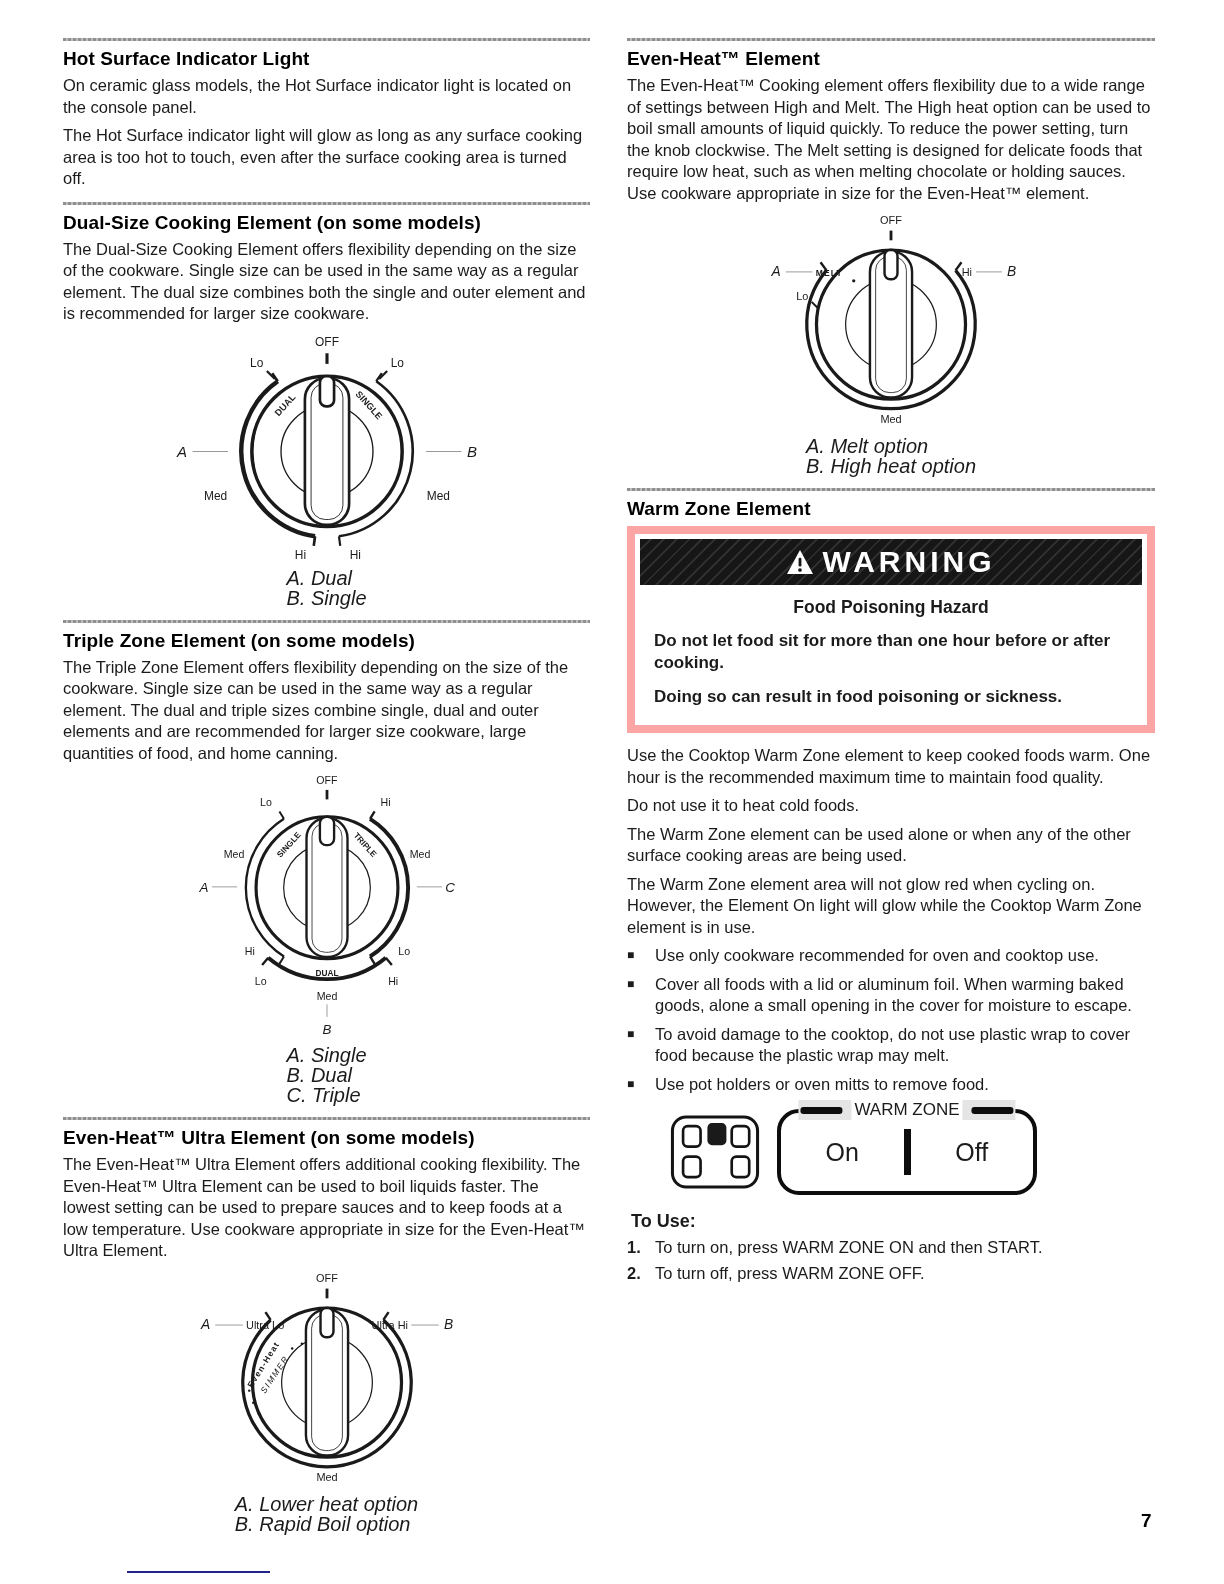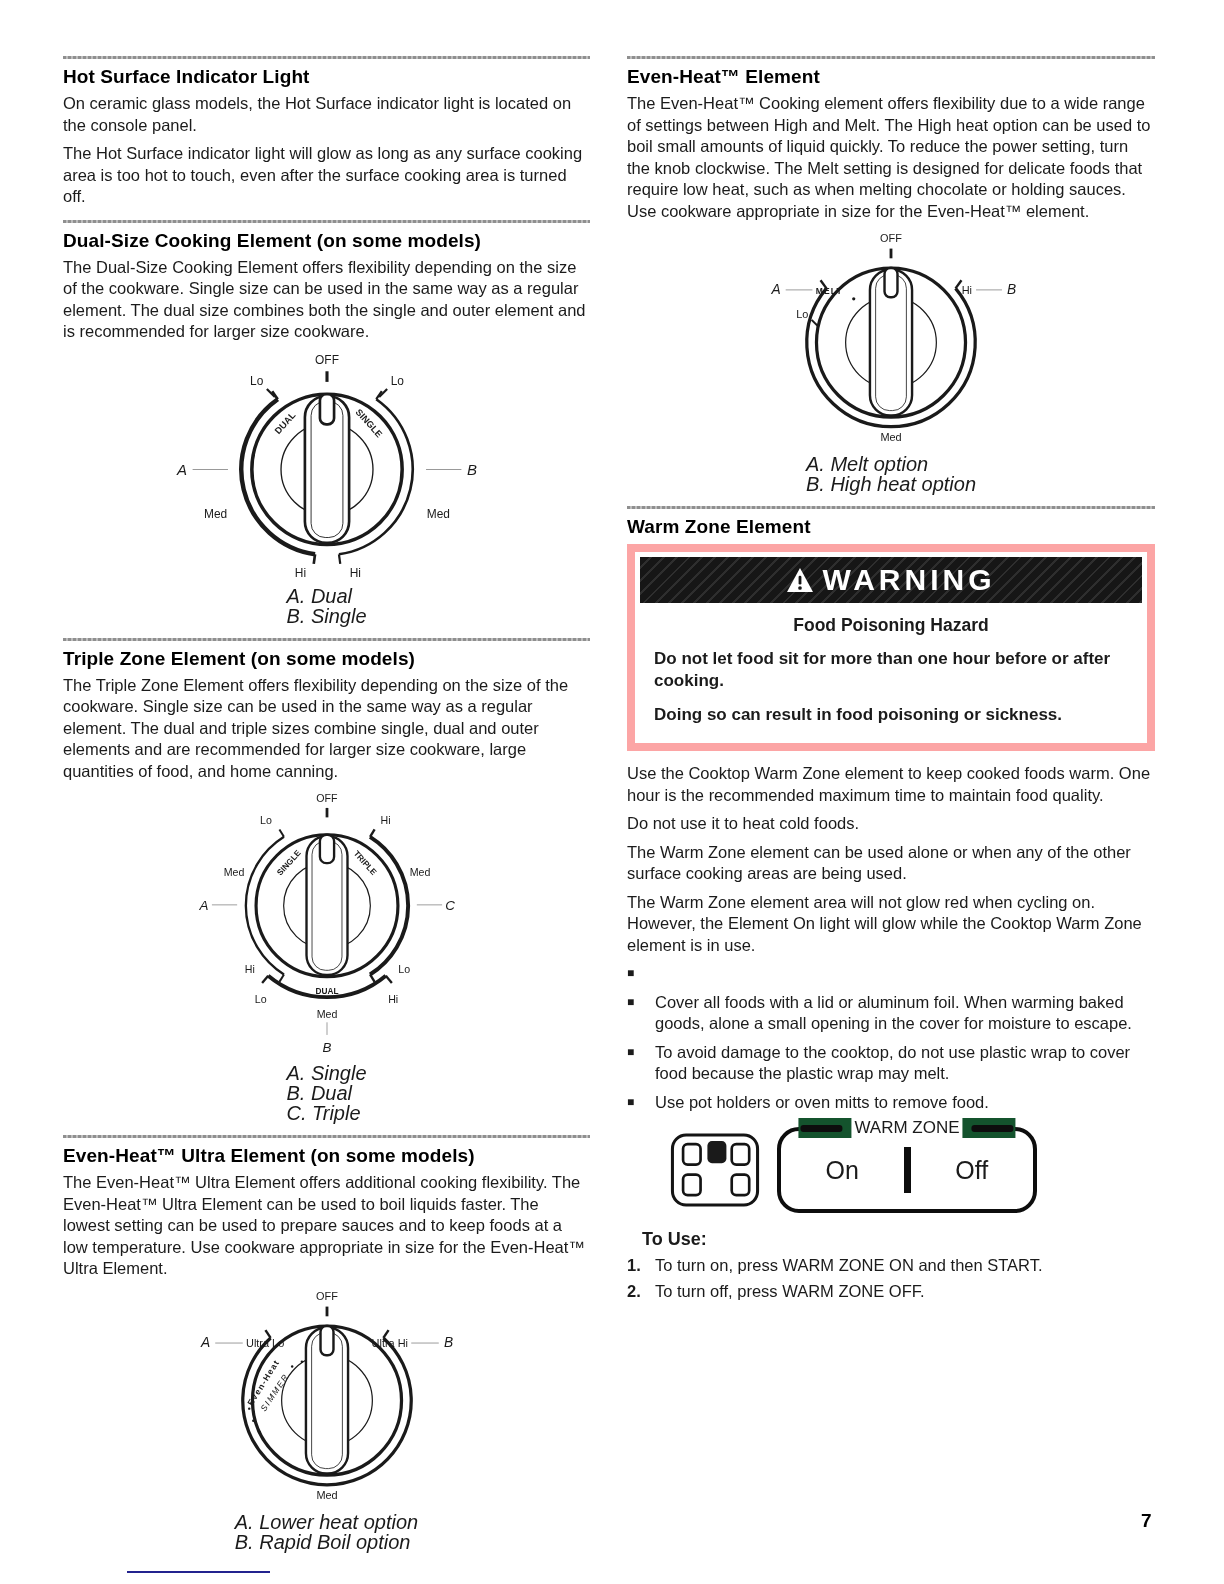--- a/index.html
+++ b/index.html
@@ -1,17 +1,17 @@
 <!DOCTYPE html>
 <html><head>
 <meta charset="utf-8">
 <style>
   html,body{margin:0;padding:0;background:#fff;}
   body{width:1224px;height:1584px;position:relative;font-family:"Liberation Sans","DejaVu Sans",sans-serif;color:#1b1b1b;overflow:hidden;}
-  .page{display:flex;padding:56px 69px 0 63px;gap:37px;}
+  .page{display:flex;padding:38px 69px 0 63px;gap:37px;}
   .col{width:527px;}
   .col-r{width:528px;}
   .divider{height:3px;background:repeating-linear-gradient(90deg,#8f8f8f 0 3px,#bdbdbd 3px 5px);margin:0 0 7px 0;}
   .section{margin-bottom:12px;}
   h2{font-size:19px;font-weight:bold;color:#000;margin:0 0 5px 0;letter-spacing:.1px;}
   p.body{font-size:16.5px;line-height:21.5px;margin:0 0 7px 0;}
   .diagram-wrap{text-align:center;margin:4px 0 2px 0;}
   .captions{width:fit-content;margin:0 auto 6px auto;text-align:left;}
   .cap{font-style:italic;font-size:20px;line-height:20px;}
   svg text{fill:#1b1b1b;font-family:"Liberation Sans","DejaVu Sans",sans-serif;}
@@ -30,27 +30,27 @@
   .whazard{text-align:center;font-weight:bold;font-size:17.5px;margin:0 0 12px 0;}
   .wline{font-weight:bold;font-size:17px;line-height:22px;margin:0 0 12px 0;}
   
   .blist{margin:2px 0 10px 0;}
   .brow{display:flex;margin:0 0 7px 0;}
   .bmark{width:28px;flex:0 0 28px;font-size:12px;line-height:21.5px;}
   .btext{font-size:16.5px;line-height:21.5px;}
   
   .wzrow{display:flex;align-items:center;gap:16px;margin:14px 0 16px 42px;}
   .wz-panel{position:relative;width:252px;height:78px;border:4px solid #0d0d0d;border-radius:22px;display:flex;align-items:center;}
-  .wz-label{position:absolute;top:-13px;left:50%;transform:translateX(-50%);display:flex;align-items:center;gap:9px;background:#14532d;padding:0 2px;}
+  .wz-label{position:absolute;top:-13px;left:50%;transform:translateX(-50%);display:flex;align-items:center;gap:9px;background:#e5e5e5;padding:0 2px;}
   .wz-label .wz-text{font-size:17px;white-space:nowrap;background:#fff;padding:0 3px;}
   .wz-label::before,.wz-label::after{content:"";width:42px;height:7px;background:#0d0d0d;border-radius:3px;}
   .wz-half{flex:1;text-align:center;font-size:25px;}
   .wz-div{width:7px;height:46px;background:#0d0d0d;}
   
-  .touse-h{font-size:18px;font-weight:bold;margin:2px 0 5px 15px;}
+  .touse-h{font-size:18px;font-weight:bold;margin:2px 0 5px 4px;}
   .nrow{display:flex;margin:0 0 4px 0;}
   .nnum{width:28px;flex:0 0 28px;font-weight:bold;font-size:16.5px;line-height:21.5px;}
   .ntext{font-size:16.5px;line-height:21.5px;}
   .pagenum{position:absolute;left:1141px;top:1510px;font-size:19px;font-weight:bold;color:#000;}
   .blueline{position:absolute;left:127px;top:1571px;width:143px;height:2px;background:#23238e;}
 </style>
 </head>
 <body>
 
 <div class="page">
@@ -285,20 +285,21 @@
       </div>
 
       <p class="body">Use the Cooktop Warm Zone element to keep cooked foods warm. One hour is the recommended maximum time to maintain food quality.</p>
       <p class="body">Do not use it to heat cold foods.</p>
       <p class="body">The Warm Zone element can be used alone or when any of the other surface cooking areas are being used.</p>
       <p class="body">The Warm Zone element area will not glow red when cycling on. However, the Element On light will glow while the Cooktop Warm Zone element is in use.</p>
 
       <div class="blist">
         <div class="brow">
           <span class="bmark">■</span>
+          <span class="btext">Use only cookware recommended for oven and cooktop use.</span>
         </div>
         <div class="brow">
           <span class="bmark">■</span>
           <span class="btext">Cover all foods with a lid or aluminum foil. When warming baked goods, alone a small opening in the cover for moisture to escape.</span>
         </div>
         <div class="brow">
           <span class="bmark">■</span>
           <span class="btext">To avoid damage to the cooktop, do not use plastic wrap to cover food because the plastic wrap may melt.</span>
         </div>
         <div class="brow">

